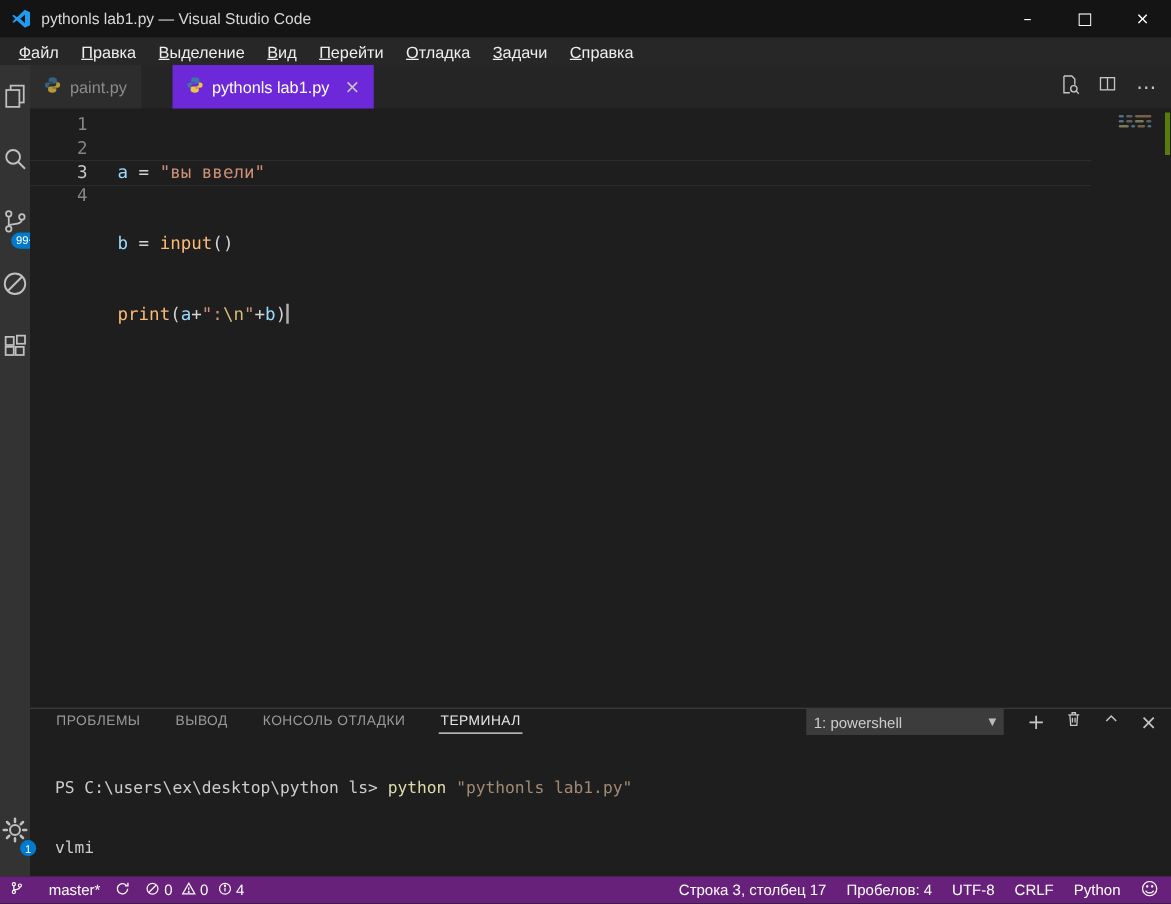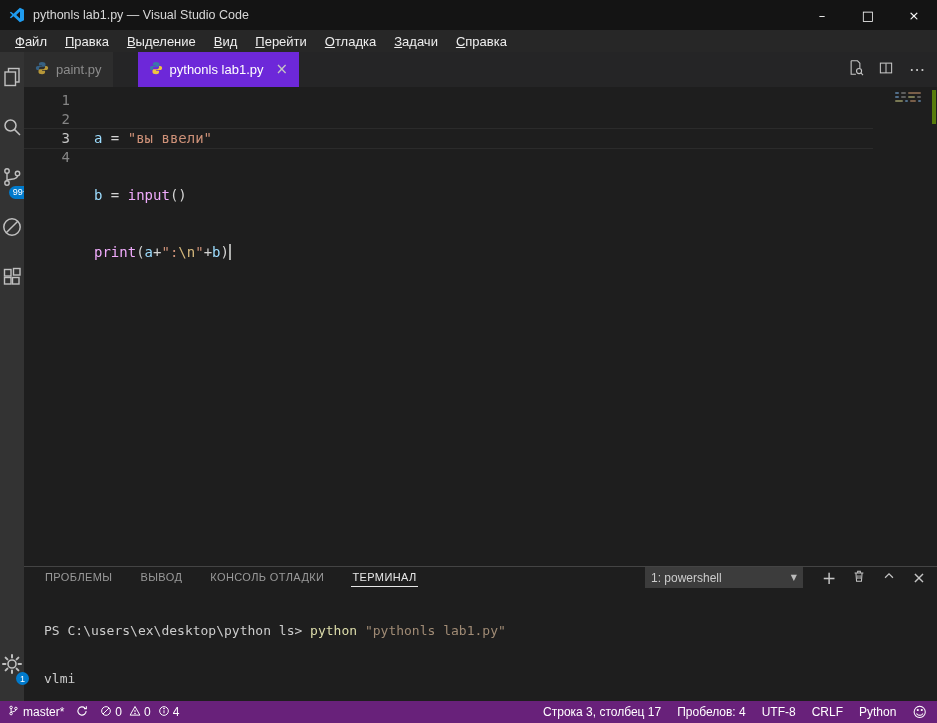--- a/index.html
+++ b/index.html
@@ -53,21 +53,21 @@
   
   .editor { flex:1; position:relative; display:flex; padding-top:4px;
             font-family:"DejaVu Sans Mono","Liberation Mono",monospace;
             font-size:14px; line-height:19px; background:#1e1e1e; }
   .gutter { width:46px; flex-shrink:0; text-align:right; color:#858585; }
   .ln { height:19px; }
   .ln.active { color:#c6c6c6; }
   .code { margin-left:24px; white-space:pre; color:#d4d4d4; }
   .cl { height:19px; }
   .tk-var { color:#9cdcfe; } .tk-op { color:#d4d4d4; } .tk-str { color:#ce9178; }
-  .tk-fn { color:#f0abfc; } .tk-esc { color:#d7ba7d; }
+  .tk-fn { color:#fdba74; } .tk-esc { color:#d7ba7d; }
   .caret { display:inline-block; width:2px; height:16px; background:#aeafad; vertical-align:-3px; }
   .current-line { position:absolute; left:0; right:64px; top:41px; height:21px;
                   border-top:1px solid #2b2b2b; border-bottom:1px solid #2b2b2b; pointer-events:none; }
   .minimap { position:absolute; top:5px; right:16px; width:26px; }
   .mm-row { display:flex; gap:2px; margin-bottom:2px; }
   .mm-seg { height:2px; border-radius:1px; opacity:.85; }
   .mm-b { background:#5b7d9e; } .mm-o { background:#8a6a50; }
   .mm-y { background:#8a8a5e; } .mm-w { background:#6a6a6a; }
   .ruler-added { position:absolute; top:3px; right:1px; width:4px; height:34px; background:#587c0c; }
 
@@ -90,21 +90,21 @@
               font-family:"DejaVu Sans Mono","Liberation Mono",monospace;
               font-size:13px; line-height:16px; color:#cccccc; white-space:pre; }
   .tl { height:16px; }
   .t-cmd { color:#dcdcaa; }
   .t-arg { color:#a08b75; }
 
   
   .statusbar { height:22px; background:#68217a; display:flex; align-items:center;
                color:#ffffff; font-size:12px; padding:0 10px 0 8px; }
   .sb-left { display:flex; align-items:center; gap:12px; }
-  .sb-item { display:flex; align-items:center; gap:4px; }
+  .sb-item { display:flex; align-items:center; gap:20px; }
   .sb-cluster { display:flex; align-items:center; gap:7px; }
   .sb-mini { display:flex; align-items:center; gap:3px; }
   .sb-right { margin-left:auto; display:flex; align-items:center; gap:16px; }
   .glyph { font-family:"DejaVu Sans","Liberation Sans",sans-serif; }
   .smiley { font-size:14px; }
 </style>
 </head>
 <body>
 
 <div class="window">

